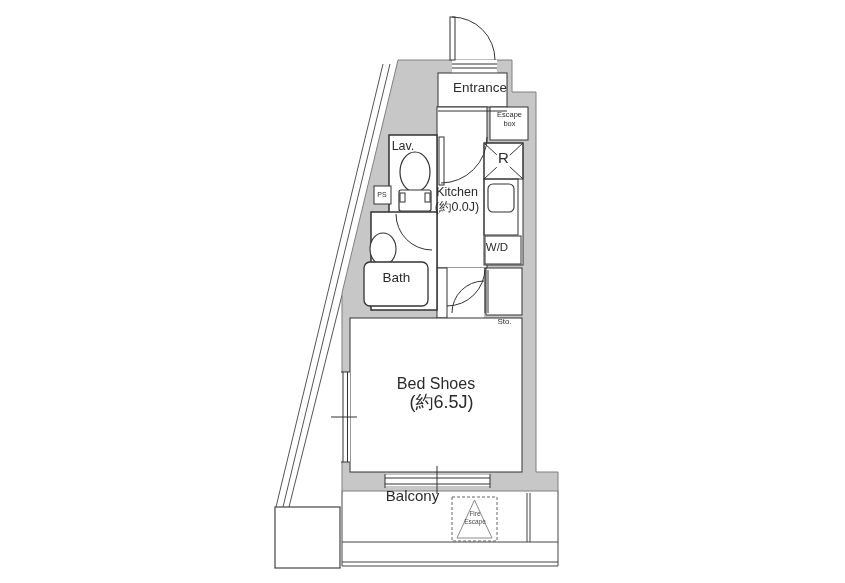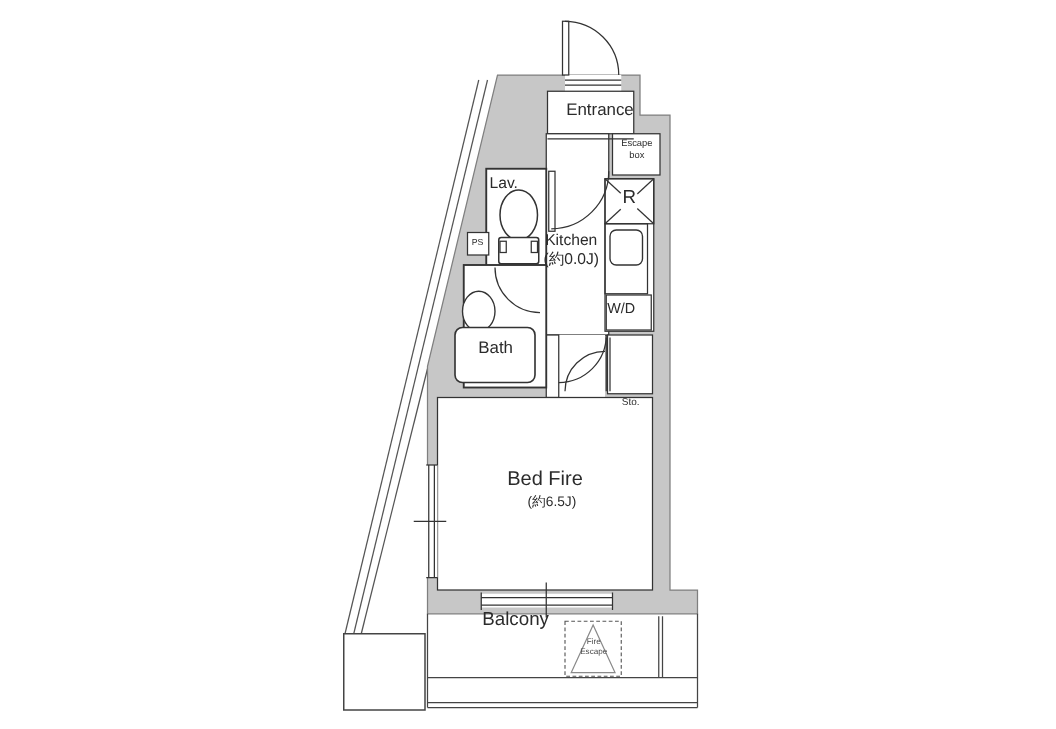--- a/index.html
+++ b/index.html
@@ -12,21 +12,21 @@
   .lbl-entrance{left:437px;top:81px;width:86px;font-size:13.5px;}
   .lbl-shoes{left:491px;top:110px;width:37px;font-size:7.5px;line-height:9px;white-space:normal;}
   .lbl-lav{left:391px;top:140px;width:24px;font-size:12.5px;}
   .lbl-ps{left:373px;top:191px;width:18px;font-size:7px;}
   .lbl-kitchen{left:433px;top:185px;width:48px;font-size:12.5px;line-height:15px;}
   .lbl-r{left:484px;top:150px;width:39px;font-size:15px;}
   .lbl-wd{left:483px;top:241px;width:28px;font-size:11.5px;}
   .lbl-sto{left:489px;top:287px;width:31px;font-size:8px;margin-top:31px;}
   .lbl-bath{left:365px;top:271px;width:63px;font-size:13.5px;}
   .lbl-bedroom{left:350px;top:375px;width:172px;font-size:16px;line-height:18px;}
-  .lbl-bedroom .size{font-size:11px;padding-left:11px;}
+  .lbl-bedroom .size{font-size:18px;padding-left:11px;}
   .lbl-balcony{left:355px;top:488px;width:115px;font-size:15px;}
   .lbl-fire{left:452px;top:510px;width:46px;font-size:6.5px;line-height:8px;color:#4a4a4a;white-space:normal;}
 </style>
 </head>
 <body>
 
 <div id="stage">
 
   <svg id="plan-svg" width="845" height="583" viewBox="0 0 845 583">
 
@@ -163,21 +163,21 @@
 
   <div class="lbl lbl-r">R</div>
 
   <div class="lbl lbl-wd">W/D</div>
 
   <div class="lbl lbl-sto">Sto.</div>
 
   <div class="lbl lbl-bath">Bath</div>
 
   <div class="lbl lbl-bedroom">
-    <div>Bed Fire</div>
+    <div>Bed Shoes</div>
     <div class="size">(約6.5J)</div>
   </div>
 
   <div class="lbl lbl-balcony">Balcony</div>
 
   <div class="lbl lbl-fire">
     <span>Fire</span><br>
     <span>Escape</span>
   </div>
 

